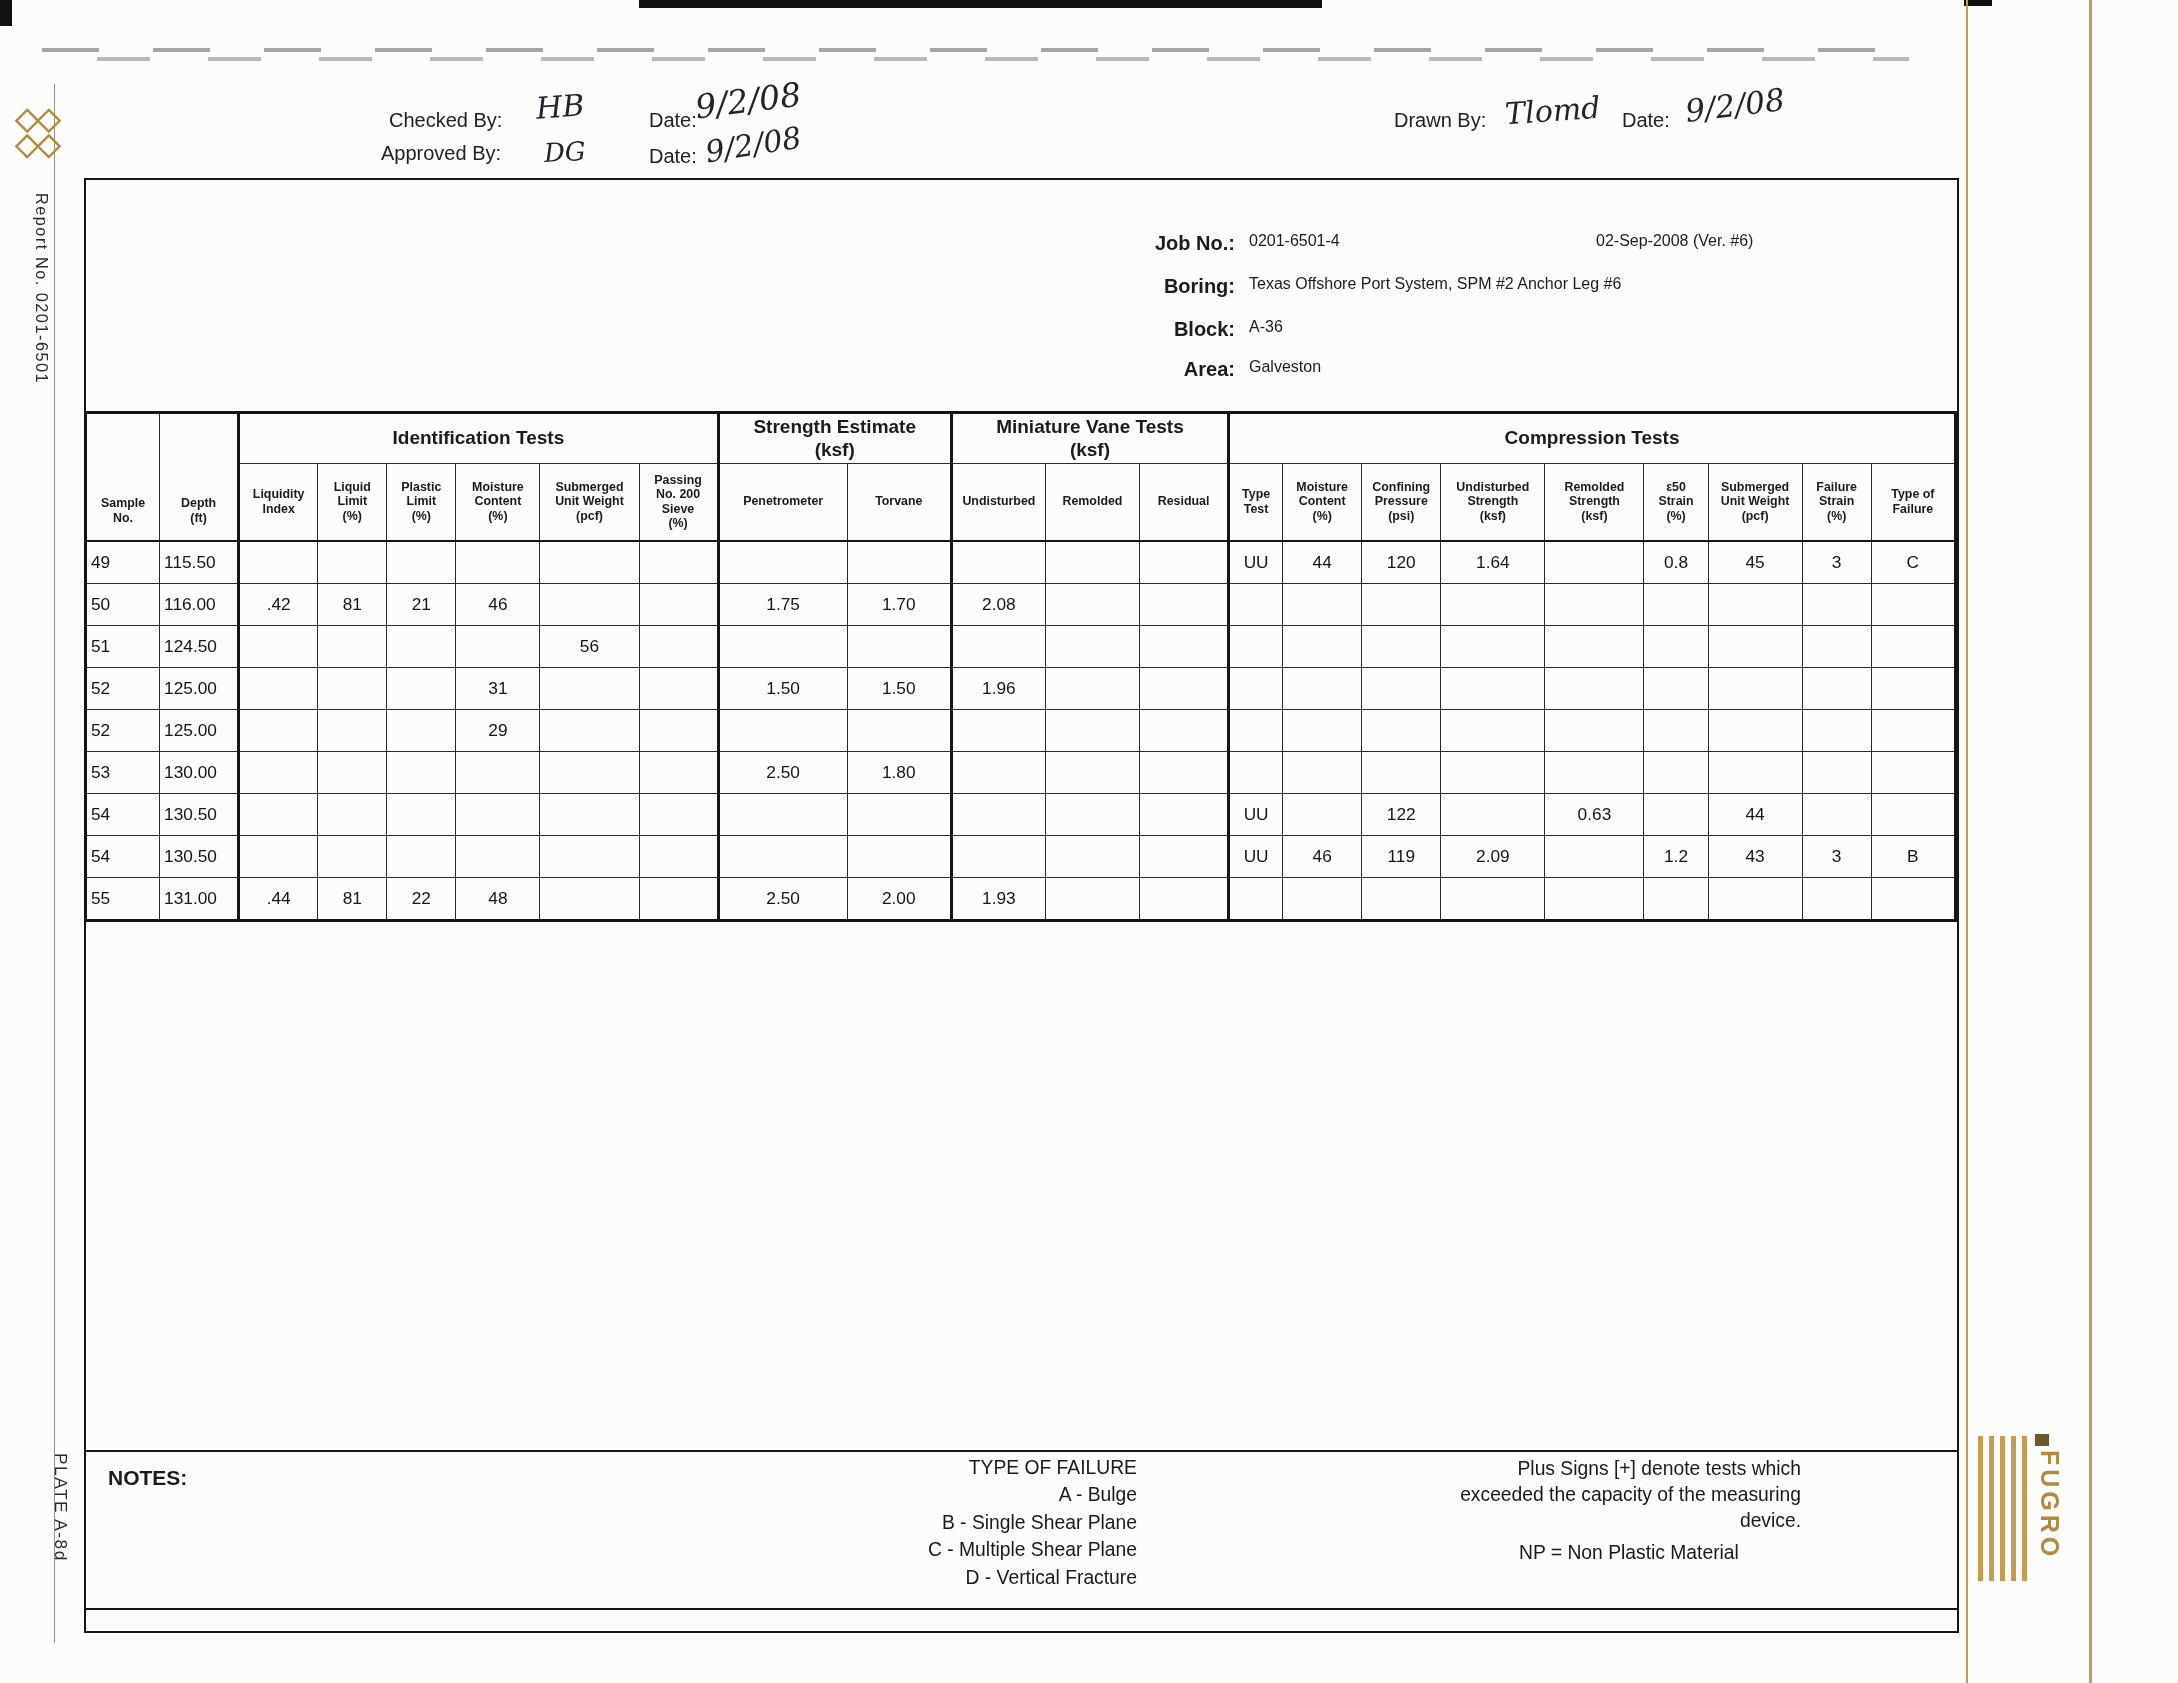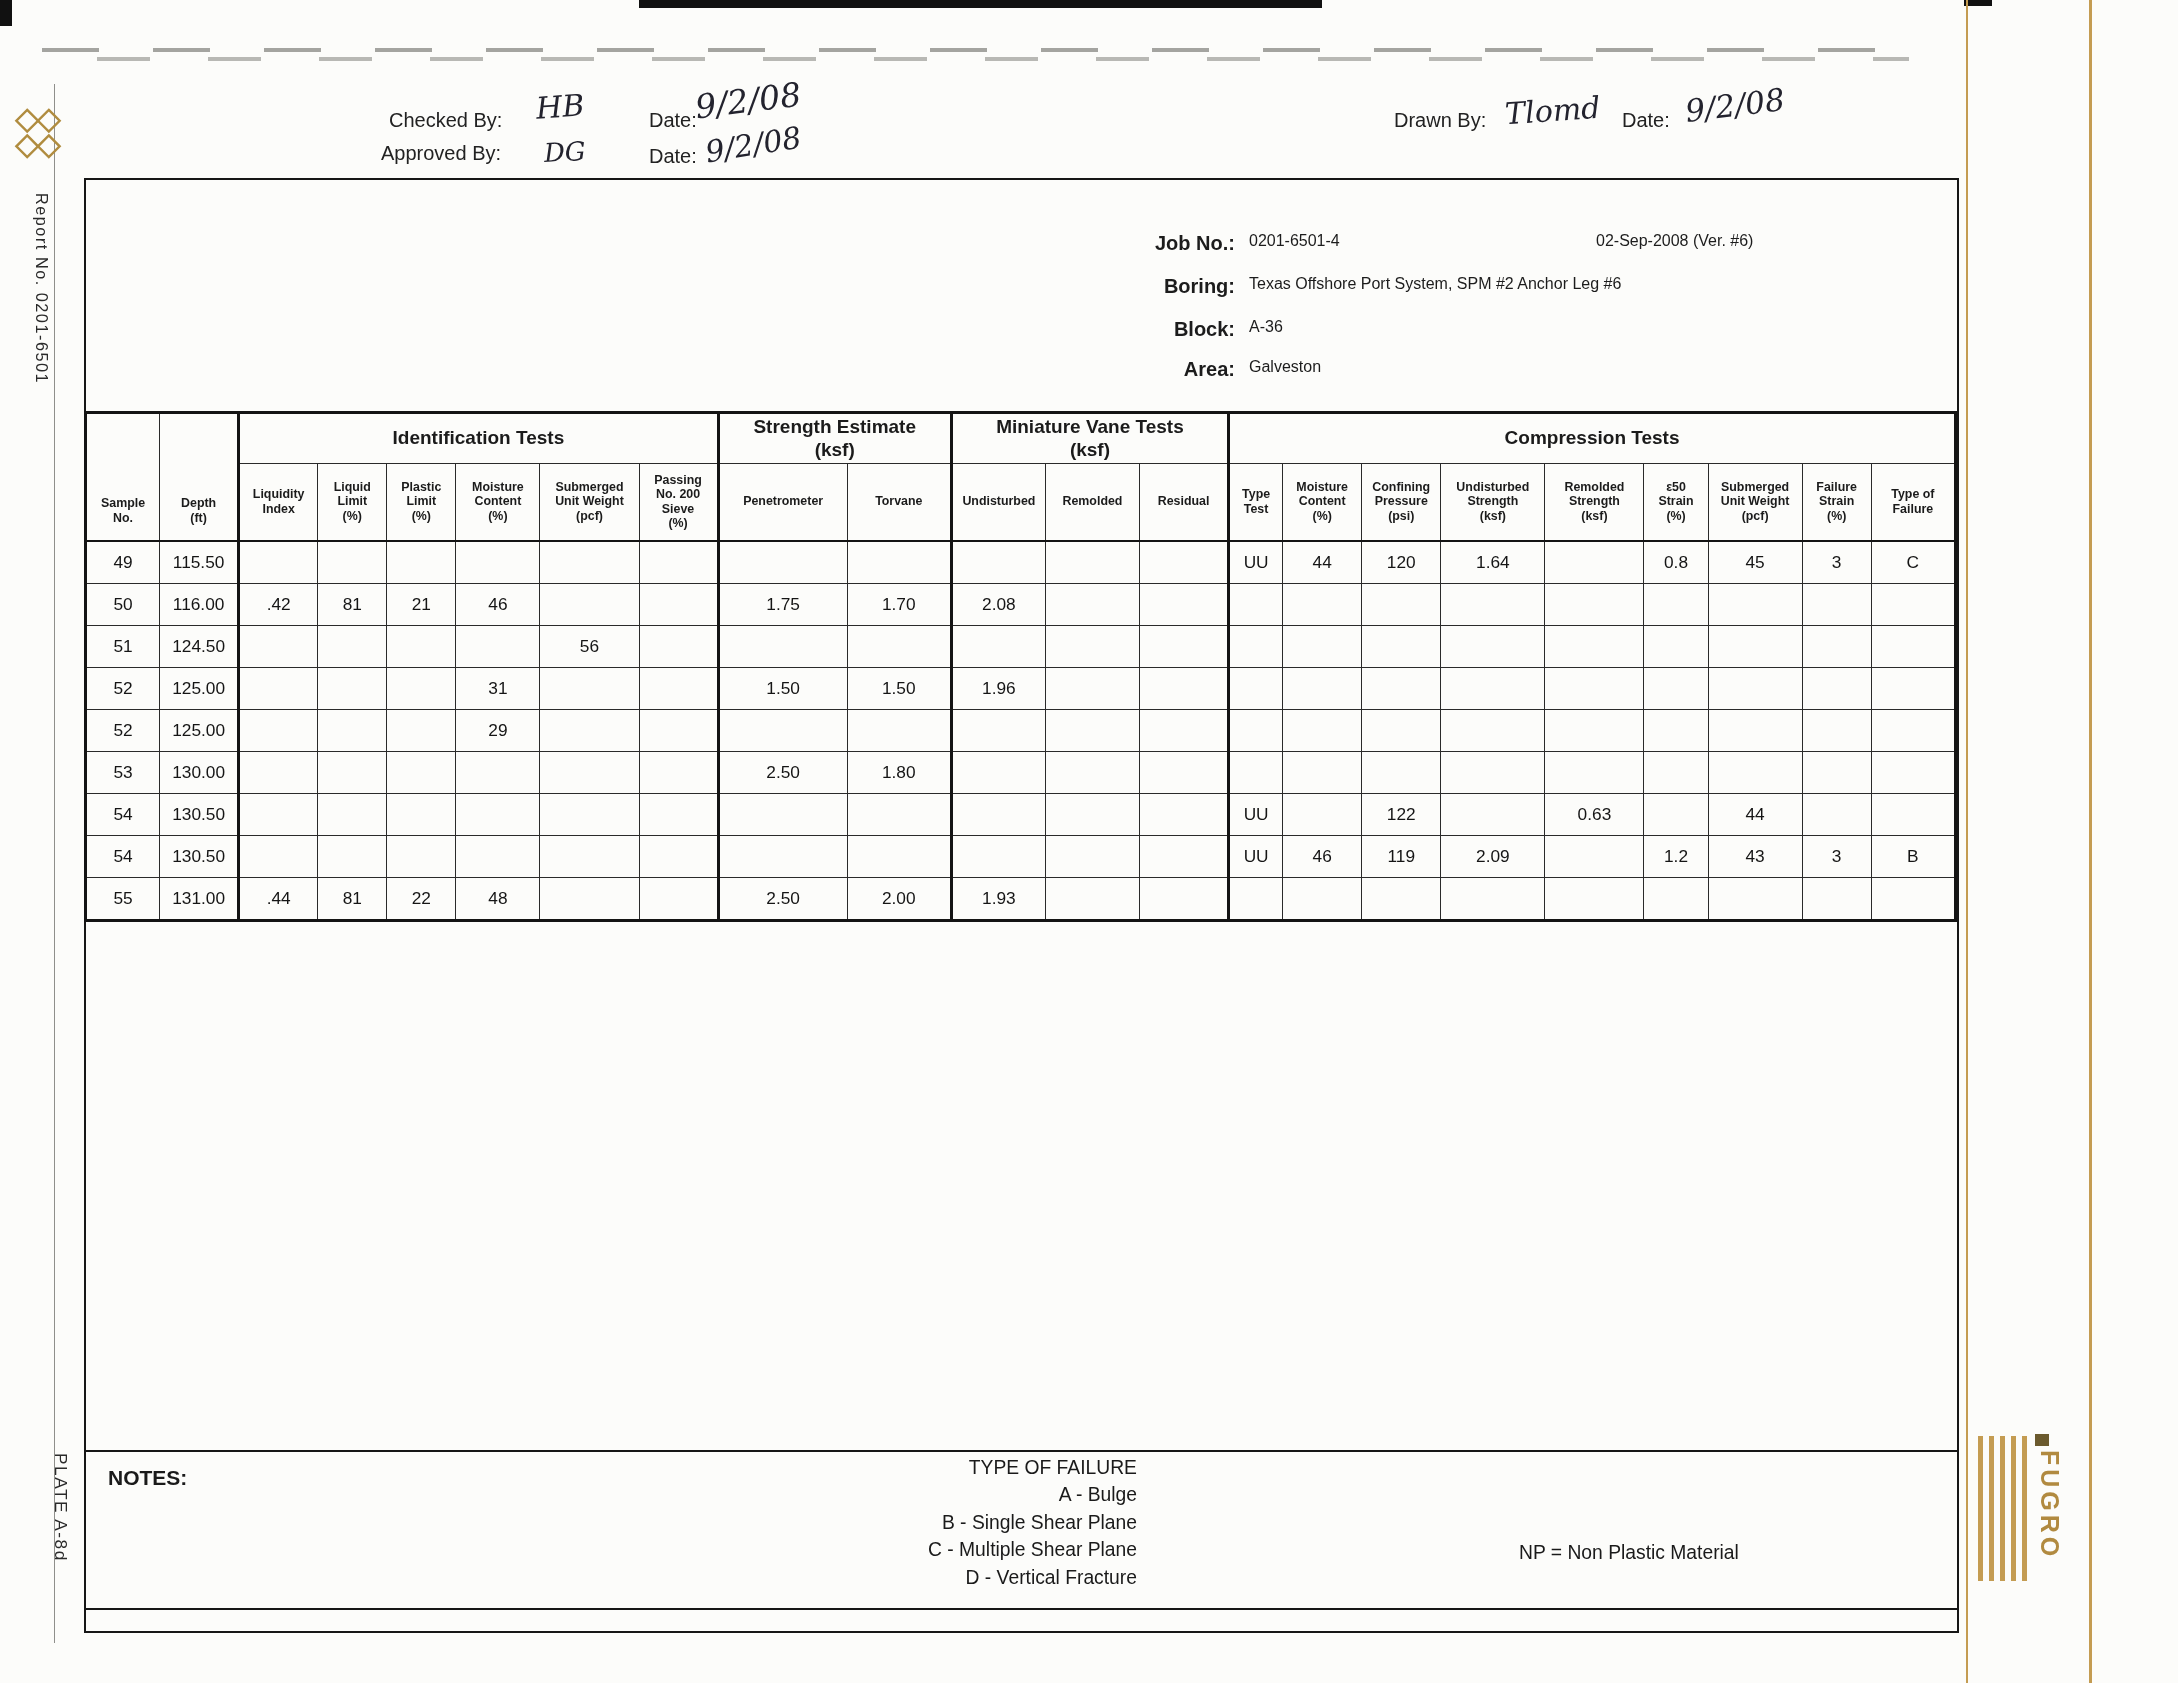--- a/index.html
+++ b/index.html
@@ -43,21 +43,21 @@
   .results-table th {
     font-weight:bold; white-space:pre-line; text-align:center; vertical-align:middle;
     font-size:12.4px; line-height:1.18; padding:2px 1px; color:#1b1b1b;
   }
   .results-table thead tr:first-child { height:51px; }
   .results-table th.group { font-size:19px; white-space:pre-line; }
   .results-table thead tr:last-child { height:77px; }
   .results-table thead tr:last-child th { border-bottom:2.5px solid #141414; }
   .results-table th.fix { vertical-align:bottom; padding-bottom:14px; border-bottom:2.5px solid #141414; }
   .results-table td { height:41px; font-size:17.3px; text-align:center; padding:0 4px; color:#151515; }
-  .results-table td.num { text-align:center; }
+  .results-table td.num { text-align:left; }
   .results-table .gb { border-left-width:3px; border-left-color:#141414; }
 
   
   .notes-box { border:2.5px solid #161616;text-align:right; }
   .notes-block { white-space:pre-line; font-size:19.3px; line-height:1.48; color:#1a1a1a; }
   .notes-heading { font-size:21px; font-weight:bold; }
 
   
   .fugro-stripes {
     width:51px; height:145px;
@@ -434,20 +434,21 @@
       </tbody>
     </table>
 
   <div class="abs notes-box" style="left:84px;top:1450px;width:1871px;height:156px">
     <div class="abs notes-block notes-heading" style="left:22px;top:10px">NOTES:</div>
     <div class="abs notes-block" style="left:842px;top:2px;line-height:1.42">TYPE OF FAILURE
 A - Bulge
 B - Single Shear Plane
 C - Multiple Shear Plane
 D - Vertical Fracture</div>
+    <div class="abs notes-block" style="left:1359px;top:4px;width:356px;line-height:1.35">Plus Signs [+] denote tests which exceeded the capacity of the measuring device.</div>
     <div class="abs notes-block" style="left:1433px;top:87px">NP = Non Plastic Material</div>
   </div>
 
   <div class="abs" style="left:1978px;top:1434px;width:103px;height:149px">
     <div class="abs fugro-stripes" style="left:0;top:2px"></div>
     <div class="abs" style="left:57px;top:0;width:14px;height:12px;background:#6b5a2e"></div>
     <div class="abs fugro-text" style="left:57px;top:16px">FUGRO</div>
   </div>
 
 </div>

